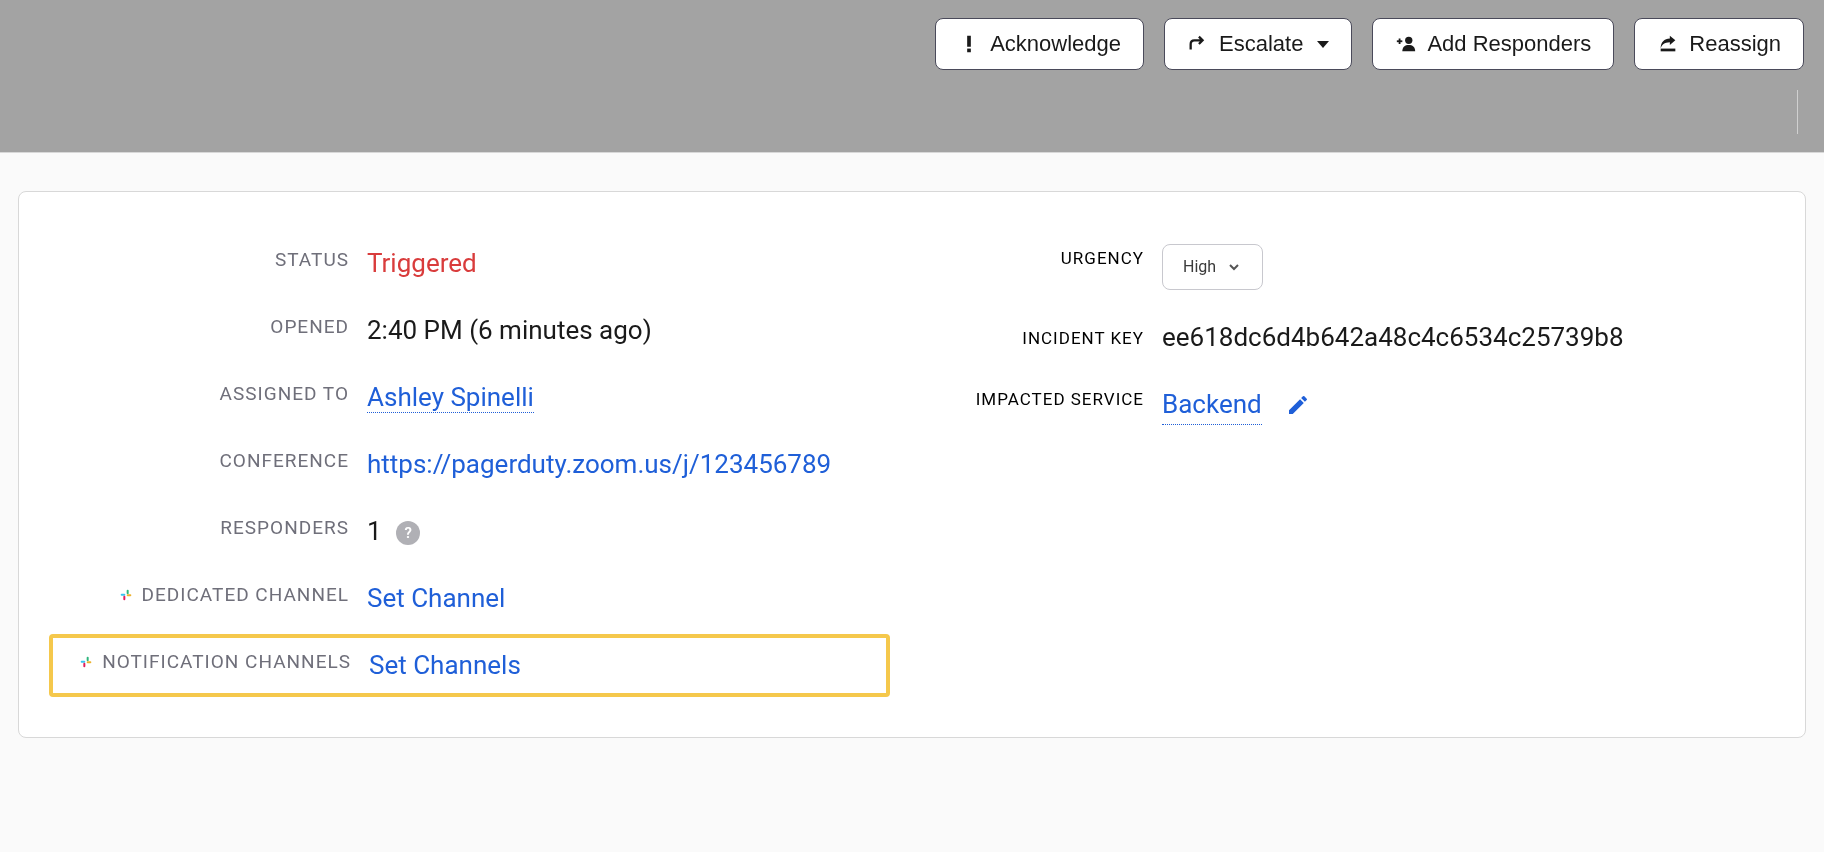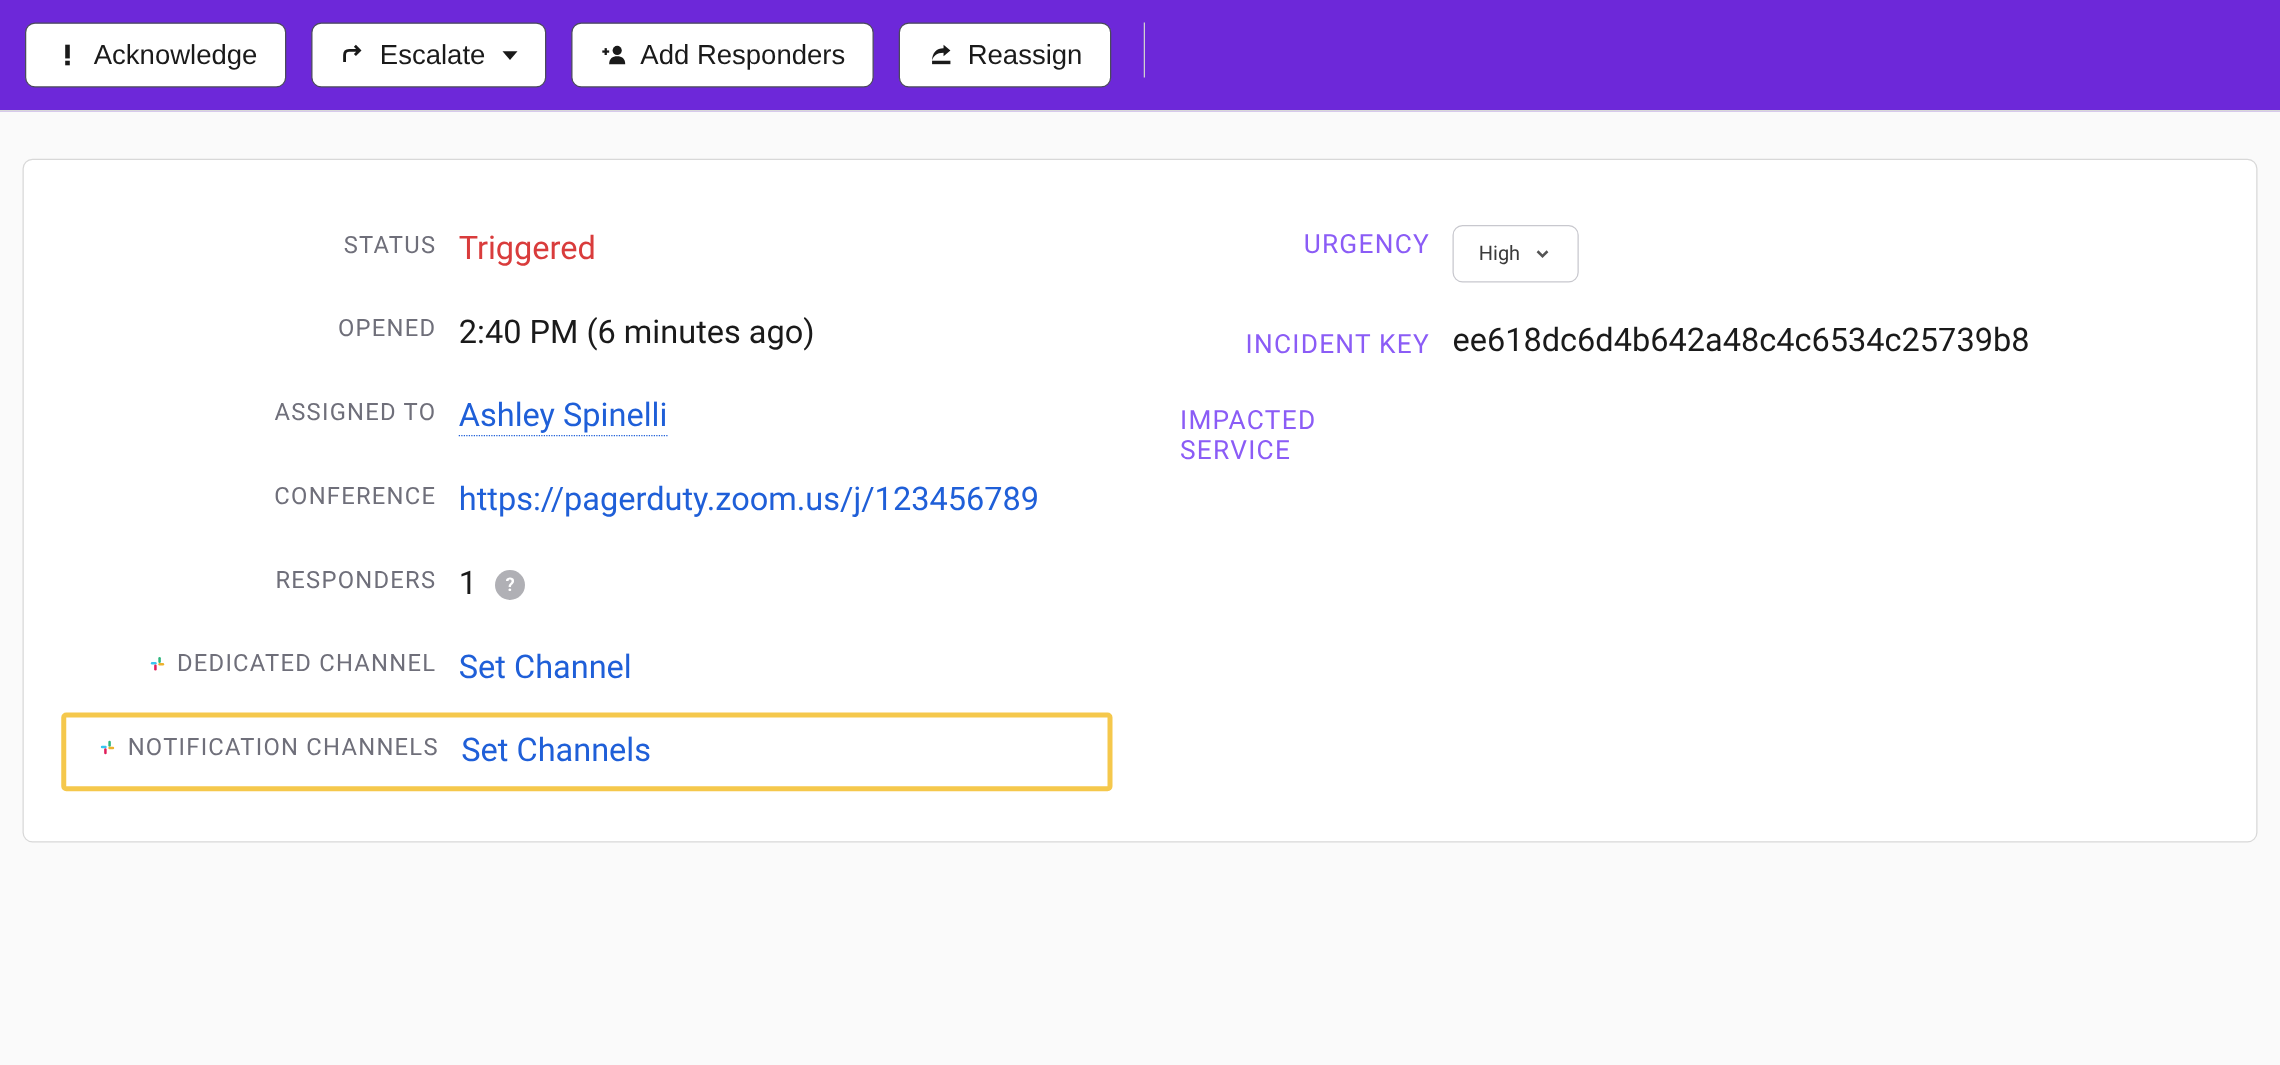--- a/index.html
+++ b/index.html
@@ -7,25 +7,26 @@
       padding: 0;
       box-sizing: border-box;
     }
     body {
       font-family: -apple-system, BlinkMacSystemFont, "Segoe UI", Roboto, Helvetica, Arial, sans-serif;
       background: #fafafa;
       color: #1a1a1a;
     }
     .toolbar {
       display: flex;
-      align-items: flex-start;
+      align-items: flex-end;
       padding: 18px 20px;
       border-bottom: 1px solid #d8d8d8;
-      background: #6d28d9;
+      background: #a3a3a3;
       gap: 20px;
+      flex-direction: column;
     }
     .toolbar-group {
       display: flex;
       gap: 20px;
     }
     .toolbar-divider {
       width: 1px;
       height: 44px;
       background: #d0d0d0;
       margin: 0 6px;
@@ -163,22 +164,22 @@
       padding: 8px 8px;
       margin: -12px -10px;
     }
     .slack-icon {
       width: 16px;
       height: 16px;
     }
     .label-r {
       flex: 0 0 200px;
       text-align: left;
-      color: #8b5cf6;
-      font-size: 21px;
+      color: #000000;
+      font-size: 17px;
       letter-spacing: 1px;
       font-weight: 400;
       padding-top: 4px;
     }
     .row-r .value {
       flex: 1;
     }
   </style>
 </head>
 <body>
@@ -301,17 +302,23 @@
               </svg>
           </div>
         </div>
       </div>
       <div class="row row-r">
         <div class="label label-r" style="padding-top:10px">INCIDENT KEY</div>
         <div class="value">ee618dc6d4b642a48c4c6534c25739b8</div>
       </div>
       <div class="row row-r">
         <div class="label label-r">IMPACTED SERVICE</div>
+        <div class="value svc-row">
+          <a class="link">Backend</a>
+          <svg class="edit-icon" viewBox="0 0 24 24" fill="currentColor">
+              <path d="M3 17.25V21h3.75L17.81 9.94l-3.75-3.75L3 17.25zM20.71 7.04a1 1 0 0 0 0-1.41l-2.34-2.34a1 1 0 0 0-1.41 0l-1.83 1.83 3.75 3.75 1.83-1.83z"></path>
+            </svg>
+        </div>
       </div>
     </div>
 
   </div>
 </div>
 
 </body></html>

